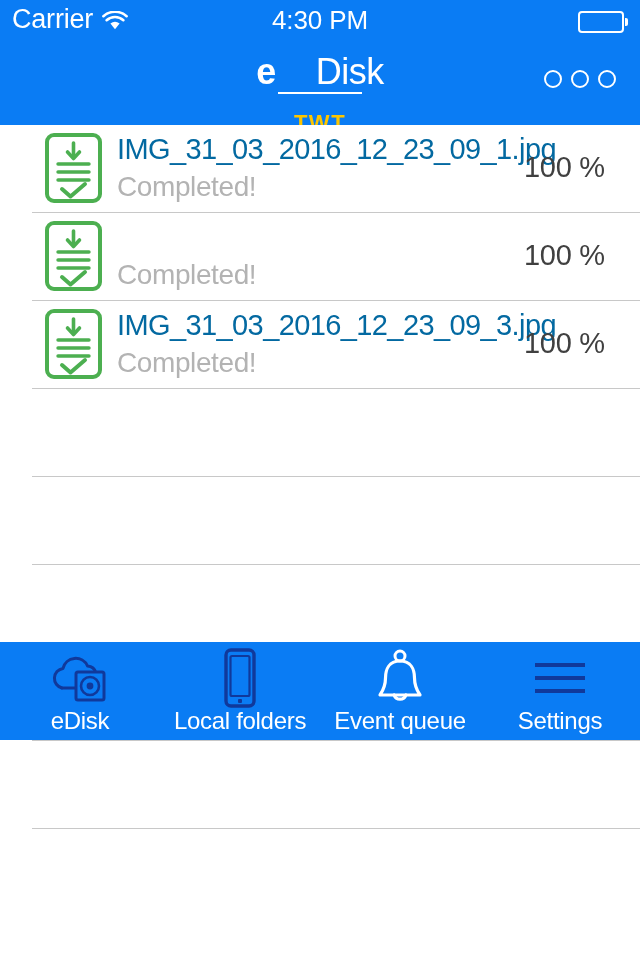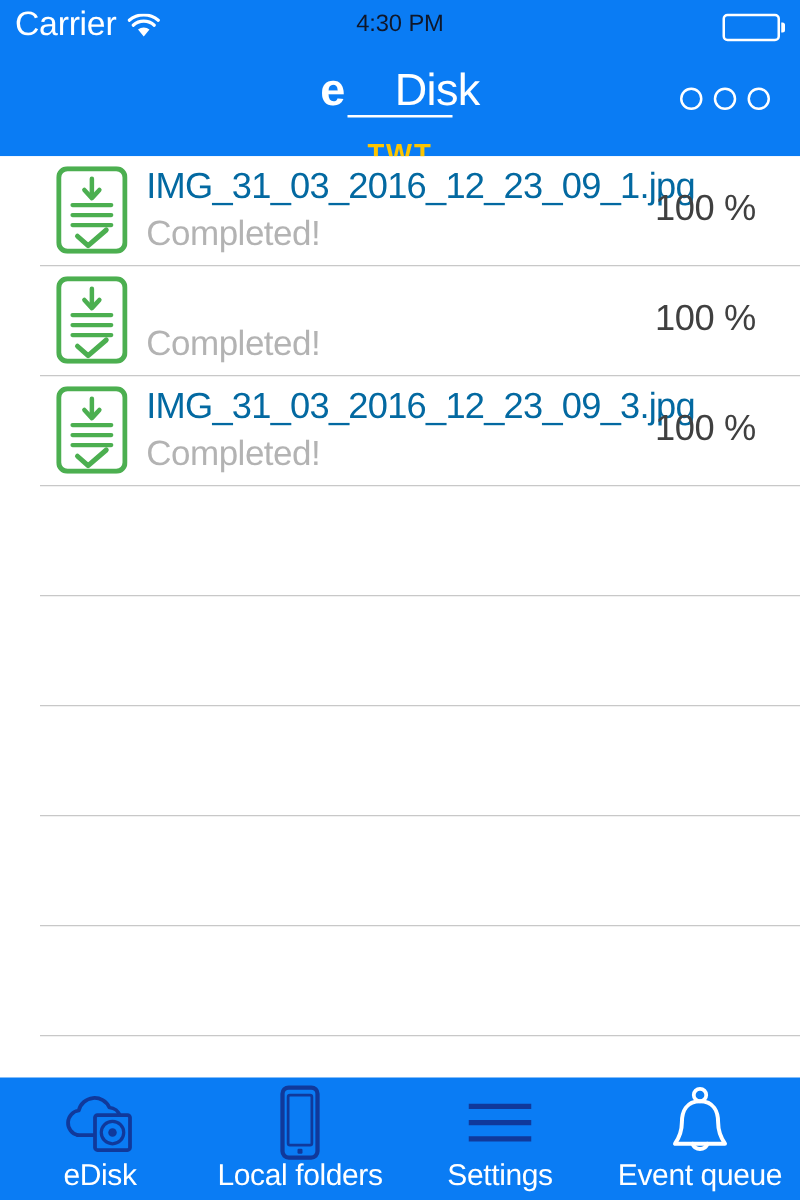--- a/index.html
+++ b/index.html
@@ -10,21 +10,21 @@
     height: 960px;
     overflow: hidden;
     background: #ffffff;
     font-family: "Liberation Sans", sans-serif;
     -webkit-font-smoothing: antialiased;
   }
 
   #app {
     position: relative;
     width: 640px;
-    height: 960px;
+    height: 740px;
     background: #ffffff;
   }
 
   
   .status-bar {
     position: absolute;
     top: 0; left: 0;
     width: 640px;
     height: 40px;
     background: #0a7cf4;
@@ -54,22 +54,22 @@
     top: 1px;
   }
   .status-time {
     position: absolute;
     left: 0; top: 0;
     width: 640px;
     height: 40px;
     display: flex;
     align-items: center;
     justify-content: center;
-    font-size: 19px;
-    color: #0f172a;
+    font-size: 26px;
+    color: #ffffff;
     letter-spacing: -0.1px;
   }
   .battery-icon {
     position: absolute;
     right: 12px;
     top: 11px;
     width: 50px;
     height: 22px;
   }
   .battery-body {
@@ -409,35 +409,35 @@
           <rect x="8" y="3" width="28" height="56" rx="5" ry="5" fill="none" stroke="#10399b" stroke-width="3.4"></rect>
           <rect x="12.5" y="9" width="19" height="40" rx="1.5" fill="none" stroke="#10399b" stroke-width="2.2"></rect>
           <rect x="20" y="52" width="4" height="4" rx="1" fill="#10399b"></rect>
         </svg>
       </span>
       <span class="tab-label">Local folders</span>
     </div>
 
     <div class="tab">
       <span class="tab-icon">
+        <svg width="52" height="58" viewBox="0 0 52 58">
+          <circle cx="26" cy="7" r="5" fill="none" stroke="#ffffff" stroke-width="3"></circle>
+          <path d="M26 12 C15 12 11.5 20.5 11.5 29 C11.5 38 8 43 6 46 L46 46 C44 43 40.5 38 40.5 29 C40.5 20.5 37 12 26 12 Z" fill="none" stroke="#ffffff" stroke-width="3.2" stroke-linejoin="round"></path>
+          <path d="M20 46 A6.4 6.4 0 0 0 32 46" fill="none" stroke="#ffffff" stroke-width="3.2" stroke-linecap="round"></path>
+        </svg>
+      </span>
+      <span class="tab-label">Event queue</span>
+    </div>
+
+    <div class="tab">
+      <span class="tab-icon">
         <svg width="62" height="46" viewBox="0 0 62 46">
           <path d="M6 10 L56 10" stroke="#10399b" stroke-width="4.2" stroke-linecap="butt"></path>
           <path d="M6 23 L56 23" stroke="#10399b" stroke-width="4.2" stroke-linecap="butt"></path>
           <path d="M6 36 L56 36" stroke="#10399b" stroke-width="4.2" stroke-linecap="butt"></path>
         </svg>
       </span>
       <span class="tab-label">Settings</span>
     </div>
 
-    <div class="tab">
-      <span class="tab-icon">
-        <svg width="52" height="58" viewBox="0 0 52 58">
-          <circle cx="26" cy="7" r="5" fill="none" stroke="#ffffff" stroke-width="3"></circle>
-          <path d="M26 12 C15 12 11.5 20.5 11.5 29 C11.5 38 8 43 6 46 L46 46 C44 43 40.5 38 40.5 29 C40.5 20.5 37 12 26 12 Z" fill="none" stroke="#ffffff" stroke-width="3.2" stroke-linejoin="round"></path>
-          <path d="M20 46 A6.4 6.4 0 0 0 32 46" fill="none" stroke="#ffffff" stroke-width="3.2" stroke-linecap="round"></path>
-        </svg>
-      </span>
-      <span class="tab-label">Event queue</span>
-    </div>
-
   </div>
 
 </div>
 
 </body></html>

